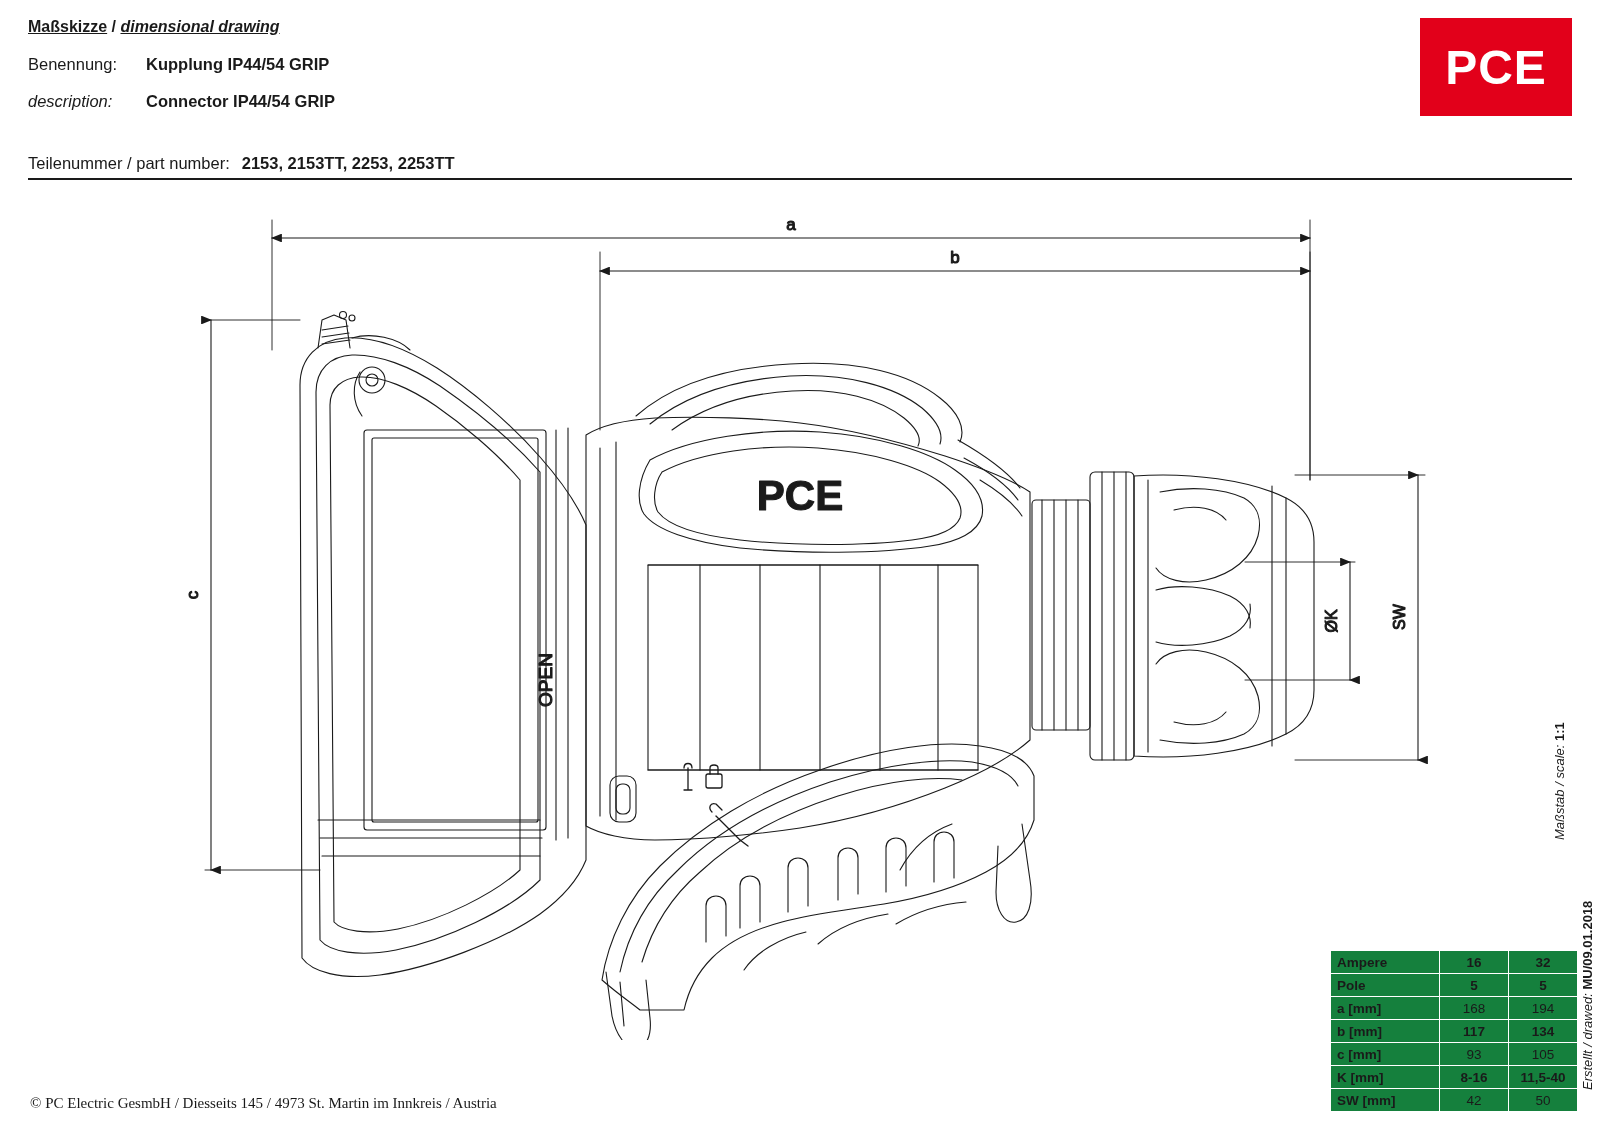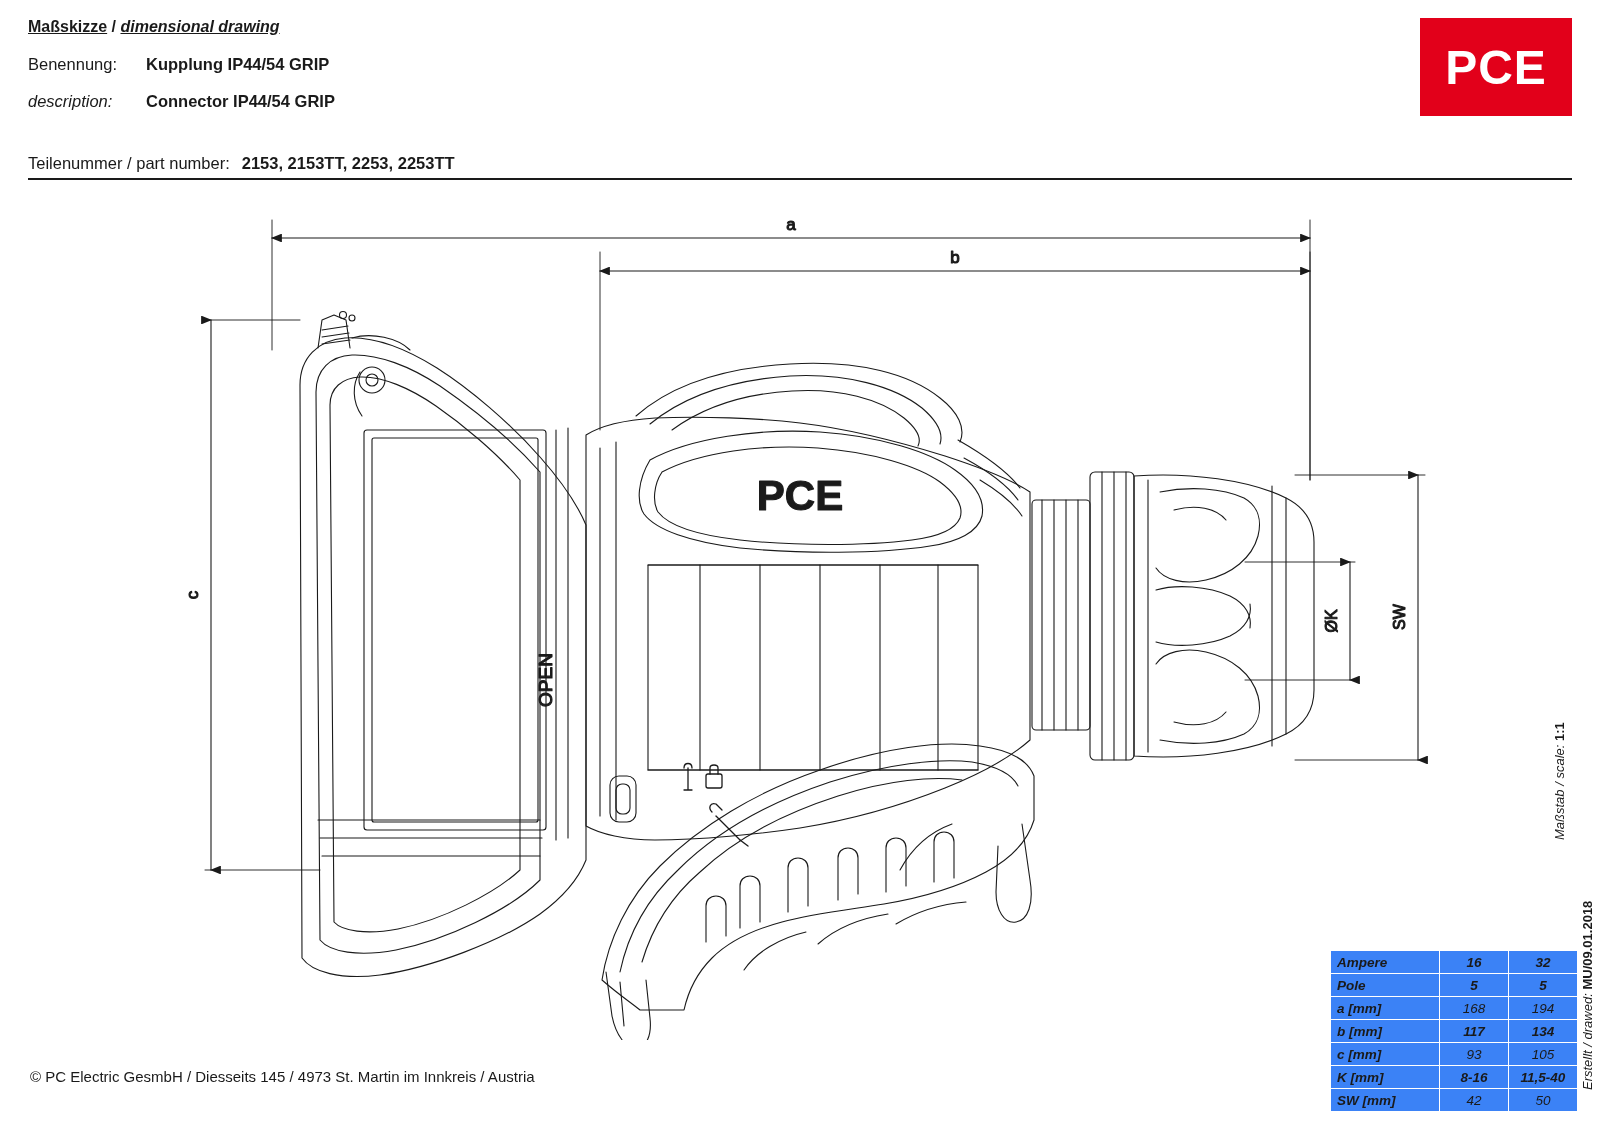--- a/index.html
+++ b/index.html
@@ -112,40 +112,40 @@
     position: absolute;
     left: 1330px;
     top: 950px;
     border-collapse: collapse;
     font-size: 13.5px;
   }
   #spec-table td {
     border: 1px solid #ffffff;
     padding: 2px 6px;
     height: 18px;
-    background: #3b82f6;
+    background: #15803d;
     text-align: center;
     line-height: 15px;
-    font-style: italic;
   }
   #spec-table td.rowhead {
     text-align: left;
     font-weight: bold;
     width: 96px;
   }
   #spec-table td.val { width: 56px; }
   #spec-table td.bold { font-weight: bold; }
 
   
   #footer {
     position: absolute;
     left: 30px;
-    top: 1068px;
+    top: 1095px;
     font-size: 15px;
     white-space: nowrap;
+    font-family: Liberation Serif, serif;
   }
   #footer .copy { font-size: 15px; }
 
   
 </style>
 </head>
 <body>
 
 <div id="header">
   <div id="title-line">

